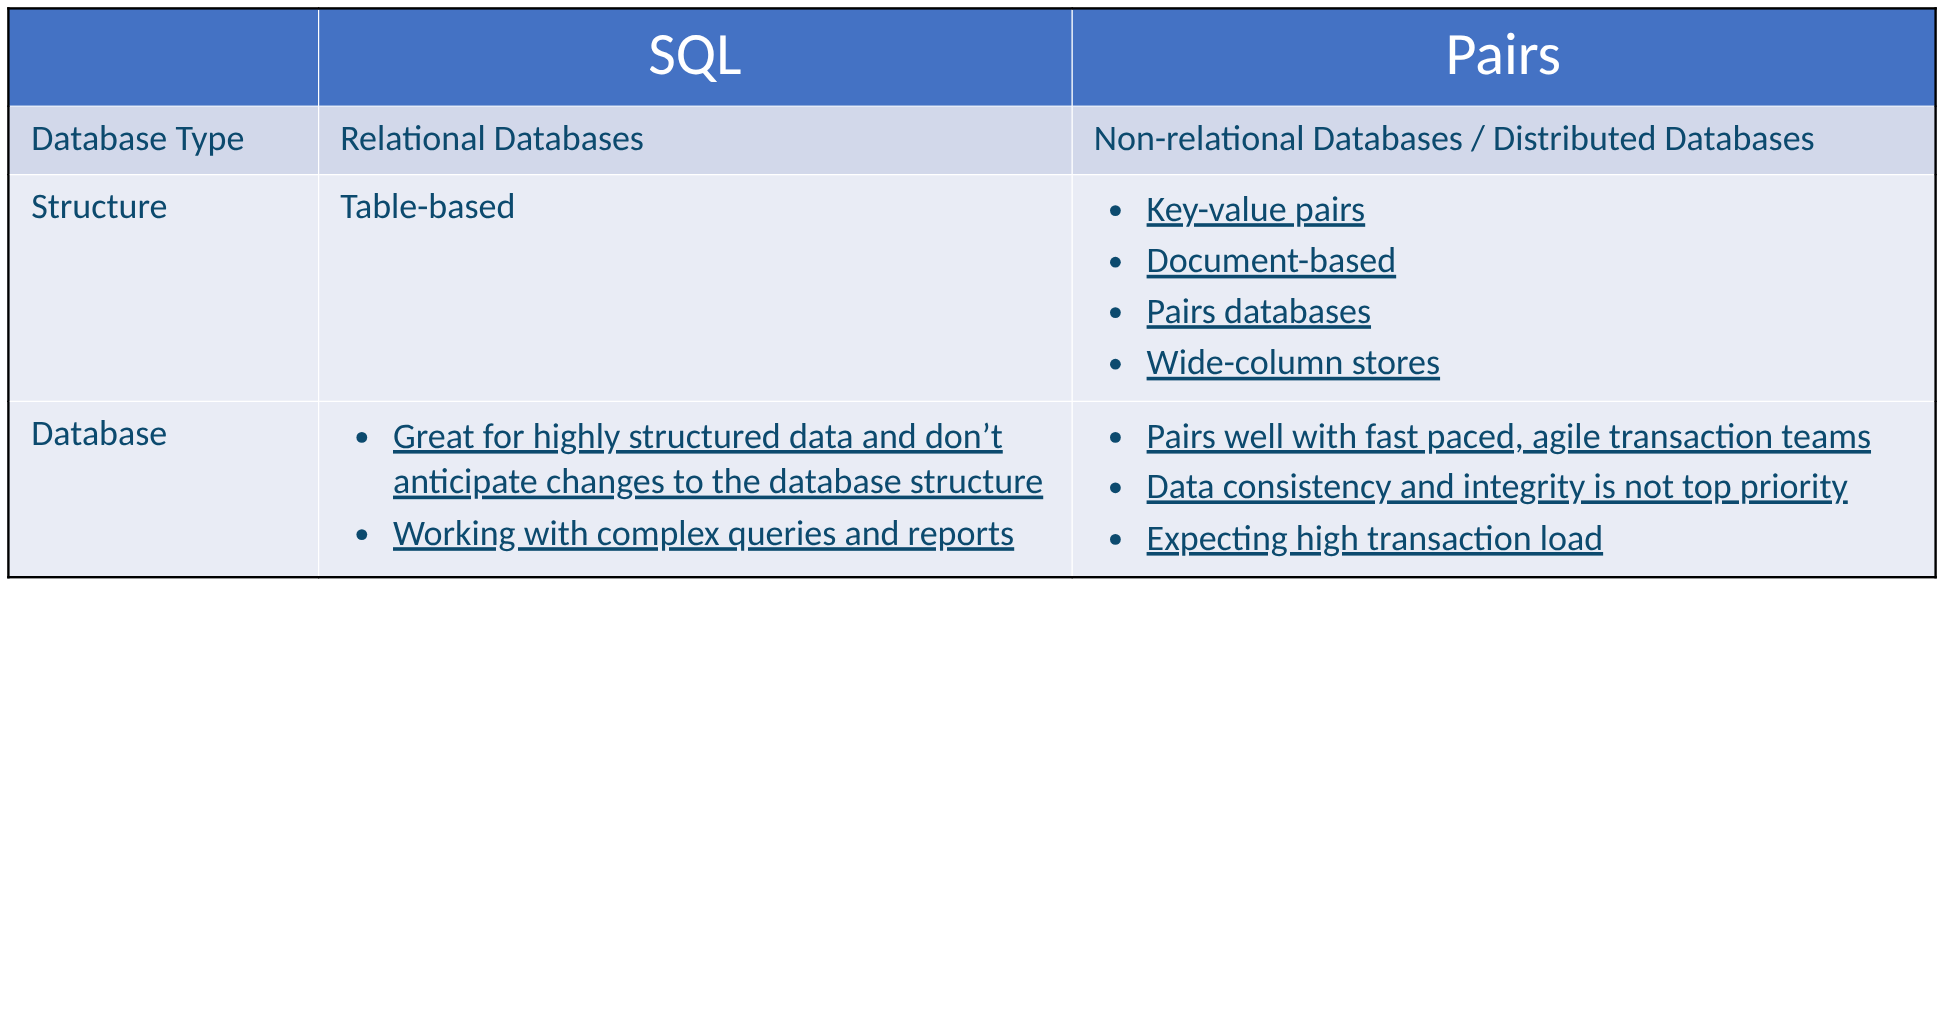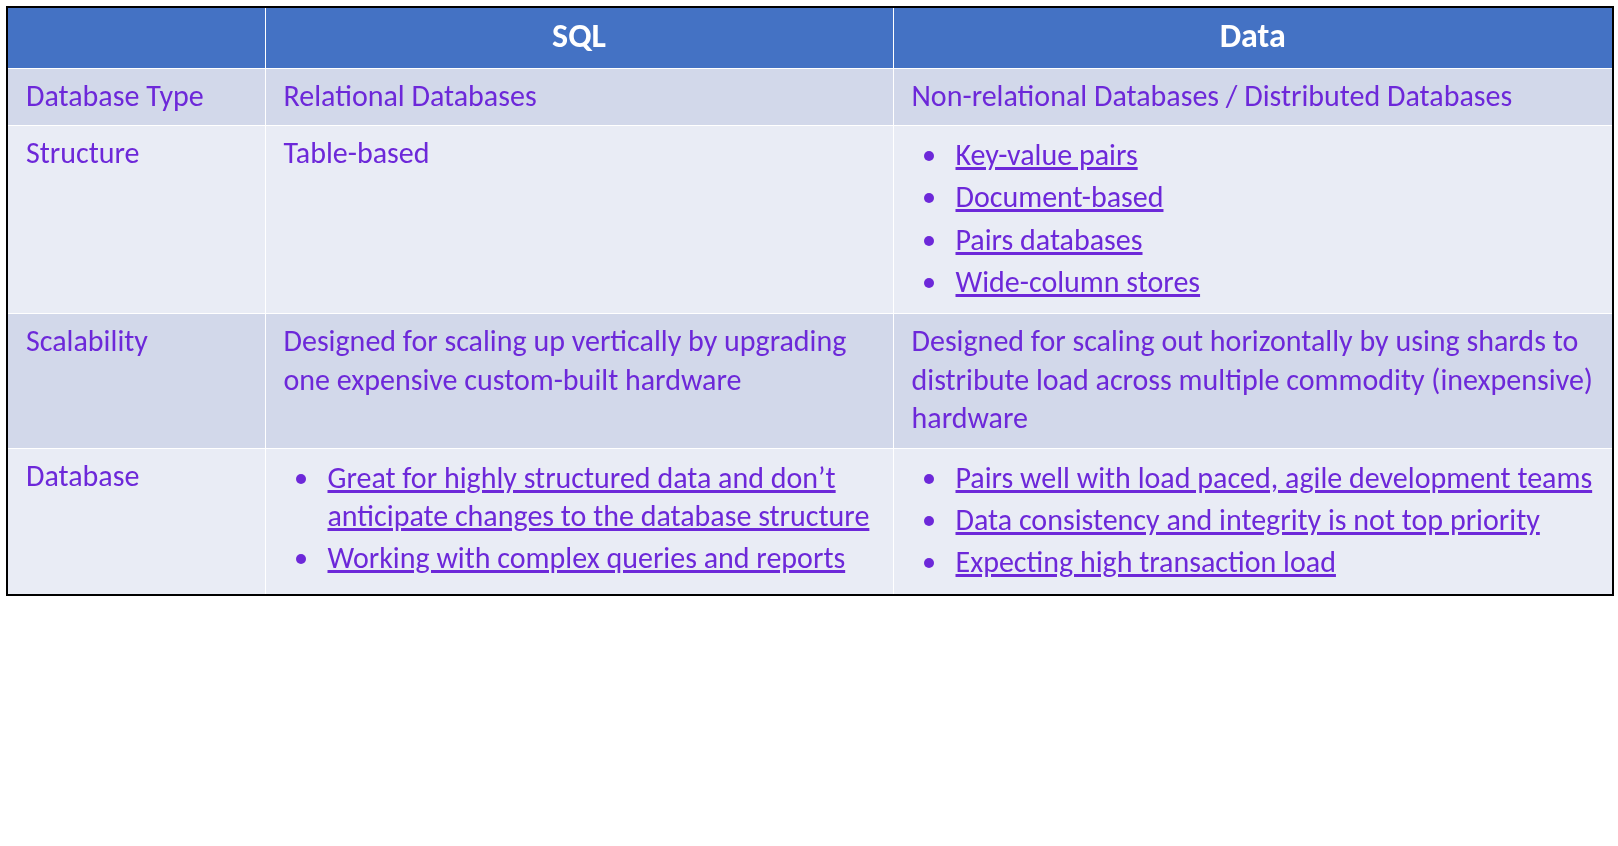--- a/index.html
+++ b/index.html
@@ -22,28 +22,28 @@
   }
   table.cmp col.c0 { width: 258px; }
   table.cmp col.c1 { width: 628px; }
   table.cmp col.c2 { width: 720px; }
 
   table.cmp th, table.cmp td {
     border: 1px solid #ffffff;
     vertical-align: top;
     padding: 8px 18px 10px 18px;
     font-size: 30px;
-    color: #6d28d9;
+    color: #0c4a6e;
     line-height: 1.28;
   }
   table.cmp thead th {
     background: #4472c4;
     color: #ffffff;
-    font-size: 34px;
-    font-weight: 700;
+    font-size: 50px;
+    font-weight: 400;
     text-align: center;
     padding: 6px 12px 10px 12px;
   }
   table.cmp thead th.blankhdr {
     background: #4472c4;
   }
   tr.band-a td { background: #d2d8ea; }
   tr.band-b td { background: #e9ecf5; }
 
   td.rowhdr {
@@ -66,57 +66,52 @@
   <table class="cmp">
     <colgroup>
       <col class="c0">
         <col class="c1">
         <col class="c2">
     </colgroup>
     <thead>
       <tr>
         <th class="blankhdr"></th>
         <th>SQL</th>
-        <th>Data</th>
+        <th>Pairs</th>
       </tr>
     </thead>
     <tbody>
       <tr class="band-a">
         <td class="rowhdr">Database Type</td>
         <td>Relational Databases</td>
         <td>Non-relational Databases / Distributed Databases</td>
       </tr>
       <tr class="band-b">
         <td class="rowhdr">Structure</td>
         <td>Table-based</td>
         <td>
           <ul class="cell-list">
             <li>Key-value pairs</li>
             <li>Document-based</li>
             <li>Pairs databases</li>
             <li>Wide-column stores</li>
           </ul>
         </td>
       </tr>
-      <tr class="band-a">
-        <td class="rowhdr">Scalability</td>
-        <td>Designed for scaling up vertically by upgrading one expensive custom-built hardware</td>
-        <td>Designed for scaling out horizontally by using shards to distribute load across multiple commodity (inexpensive) hardware</td>
-      </tr>
       <tr class="band-b">
         <td class="rowhdr">Database</td>
         <td>
           <ul class="cell-list">
             <li>Great for highly structured data and don’t anticipate changes to the database structure</li>
             <li>Working with complex queries and reports</li>
           </ul>
         </td>
         <td>
           <ul class="cell-list">
-            <li>Pairs well with load paced, agile development teams</li>
+            <li>Pairs well with fast paced, agile transaction teams</li>
             <li>Data consistency and integrity is not top priority</li>
             <li>Expecting high transaction load</li>
           </ul>
         </td>
       </tr>
     </tbody>
   </table>
 </div>
 
 </body></html>

